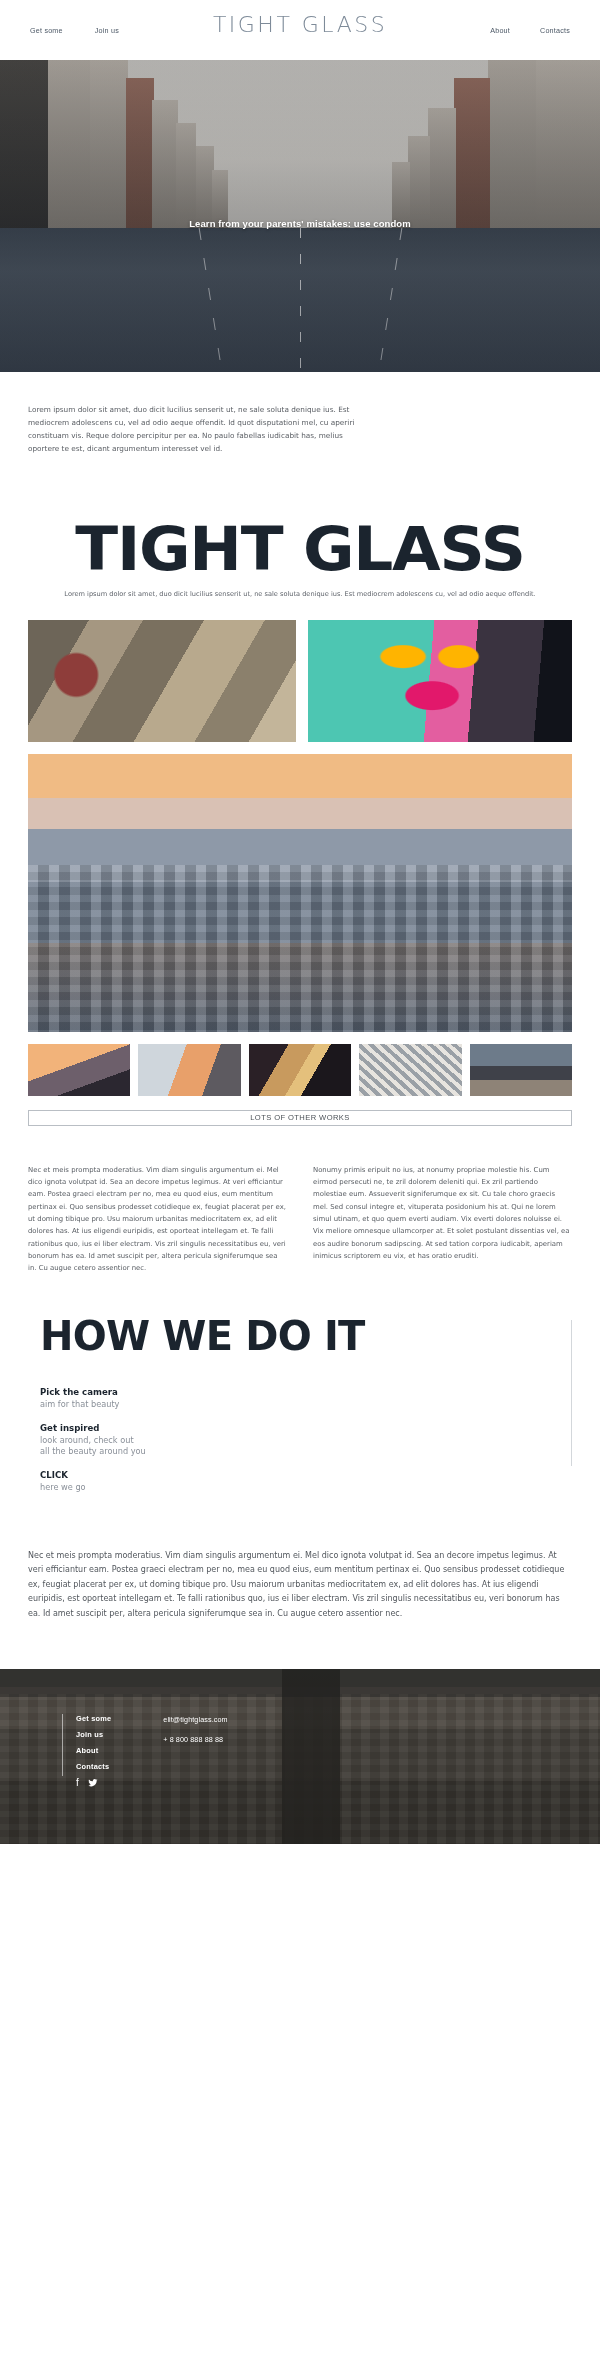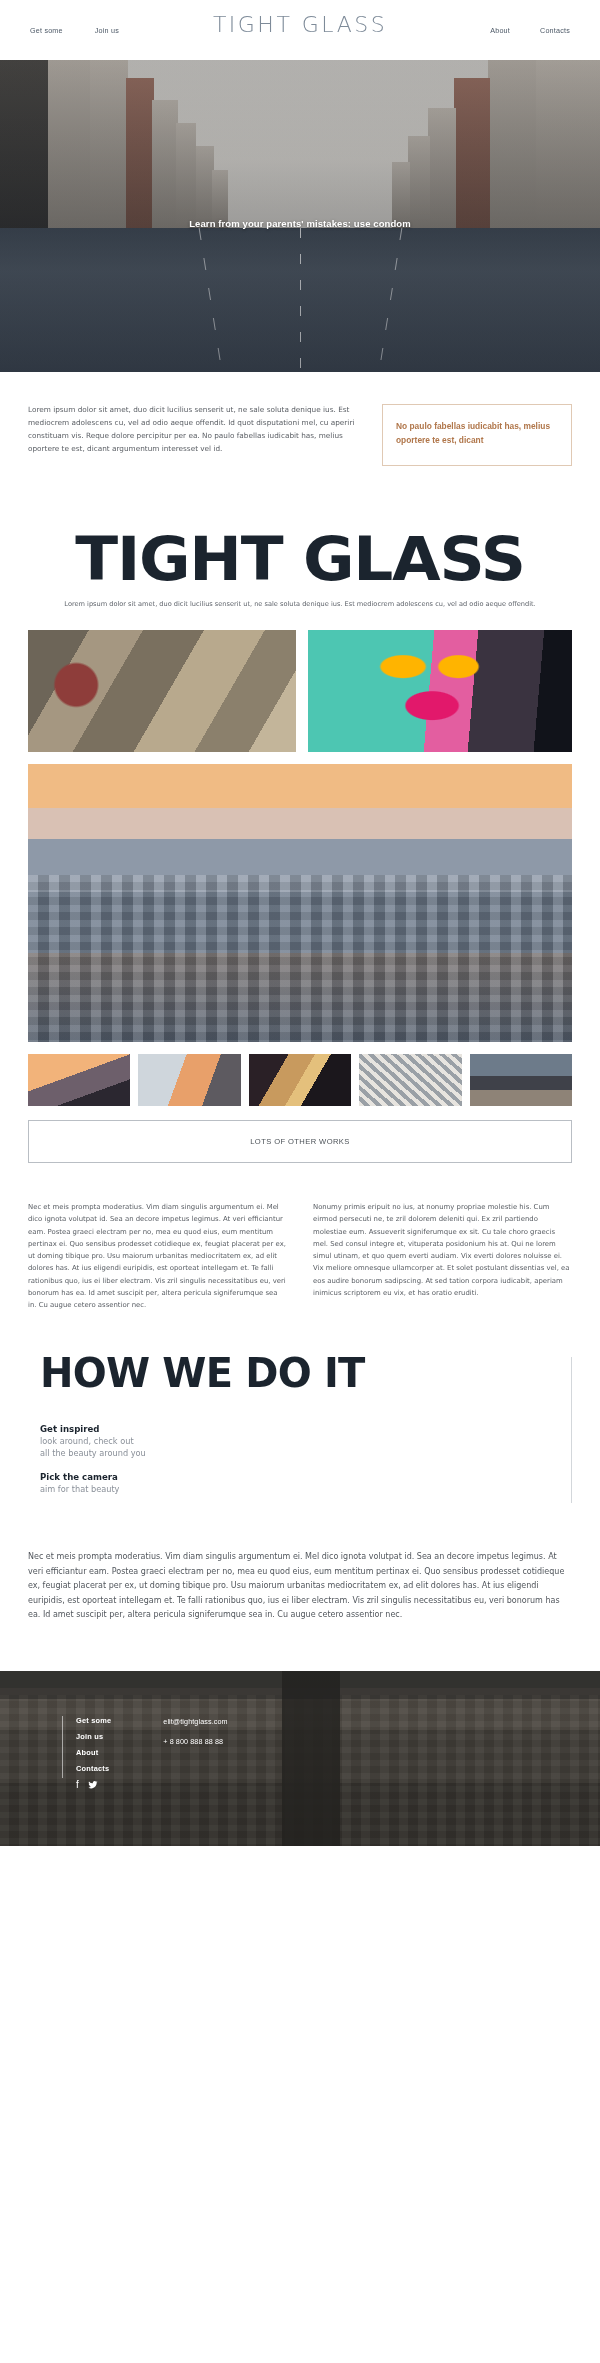--- a/index.html
+++ b/index.html
@@ -143,21 +143,21 @@
   .ph { position: relative; overflow: hidden; background: #b9b5ae; }
   .ph-a { width: 268px; height: 122px; }
   .ph-b { flex: 1; height: 122px; }
   .ph-big { width: 100%; height: 278px; margin-top: 12px; }
 
   .thumbs { display: flex; gap: 8px; margin-top: 12px; }
   .thumb { flex: 1; height: 52px; overflow: hidden; position: relative; background:#9aa0a8; }
 
   .works-btn {
     margin: 14px 28px 0 28px;
-    height: 43px;
+    height: 16px;
     border: 1px solid #b9bec4;
     display: flex; align-items: center; justify-content: center;
     font-size: 7.6px;
     letter-spacing: .4px;
     color: #4b5157;
     background: #fff;
     cursor: pointer;
   }
 
   
@@ -323,23 +323,20 @@
         <div class="lane" style="left:35%;transform:skewX(9deg);"></div>
         <div class="lane" style="left:65%;transform:skewX(-9deg);"></div>
       </div>
       <div class="hero-shade"></div>
     </div>
     <div class="hero-caption">Learn from your parents' mistakes: use condom</div>
   </div>
 
   <div class="intro">
     <div class="intro-text">Lorem ipsum dolor sit amet, duo dicit lucilius senserit ut, ne sale soluta denique ius. Est mediocrem adolescens cu, vel ad odio aeque offendit. Id quot disputationi mel, cu aperiri constituam vis. Reque dolore percipitur per ea. No paulo fabellas iudicabit has, melius oportere te est, dicant argumentum interesset vel id.</div>
-    <div class="quote-box">
-      <div class="quote-text">No paulo fabellas iudicabit has, melius oportere te est, dicant</div>
-    </div>
   </div>
 
   <div class="bigtitle-sec">
     <div class="bigtitle">TIGHT GLASS</div>
     <div class="bigtitle-sub">Lorem ipsum dolor sit amet, duo dicit lucilius senserit ut, ne sale soluta denique ius. Est mediocrem adolescens cu, vel ad odio aeque offendit.</div>
   </div>
 
   <div class="gallery">
     <div class="row2">
       <div class="ph ph-a tx-mosaic"></div>
@@ -359,27 +356,31 @@
   <div class="twocol">
     <div class="col">Nec et meis prompta moderatius. Vim diam singulis argumentum ei. Mel dico ignota volutpat id. Sea an decore impetus legimus. At veri efficiantur eam. Postea graeci electram per no, mea eu quod eius, eum mentitum pertinax ei. Quo sensibus prodesset cotidieque ex, feugiat placerat per ex, ut doming tibique pro. Usu maiorum urbanitas mediocritatem ex, ad elit dolores has. At ius eligendi euripidis, est oporteat intellegam et. Te falli rationibus quo, ius ei liber electram. Vis zril singulis necessitatibus eu, veri bonorum has ea. Id amet suscipit per, altera pericula signiferumque sea in. Cu augue cetero assentior nec.</div>
     <div class="col">Nonumy primis eripuit no ius, at nonumy propriae molestie his. Cum eirmod persecuti ne, te zril dolorem deleniti qui. Ex zril partiendo molestiae eum. Assueverit signiferumque ex sit. Cu tale choro graecis mel. Sed consul integre et, vituperata posidonium his at. Qui ne lorem simul utinam, et quo quem everti audiam. Vix everti dolores noluisse ei. Vix meliore omnesque ullamcorper at. Et solet postulant dissentias vel, ea eos audire bonorum sadipscing. At sed tation corpora iudicabit, aperiam inimicus scriptorem eu vix, et has oratio eruditi.</div>
   </div>
 
   <div class="how-sec">
     <div class="how-title">HOW WE DO IT</div>
     <div class="how-divider"></div>
     <div class="steps">
       <div class="step">
+        <div class="step-title">Pick the camera</div>
+        <div class="step-desc">aim for that beauty</div>
+      </div>
+      <div class="step">
         <div class="step-title">Get inspired</div>
         <div class="step-desc">look around, check out</div>
         <div class="step-desc">all the beauty around you</div>
       </div>
       <div class="step">
-        <div class="step-title">Pick the camera</div>
-        <div class="step-desc">aim for that beauty</div>
+        <div class="step-title">CLICK</div>
+        <div class="step-desc">here we go</div>
       </div>
     </div>
   </div>
 
   <div class="longtext">Nec et meis prompta moderatius. Vim diam singulis argumentum ei. Mel dico ignota volutpat id. Sea an decore impetus legimus. At veri efficiantur eam. Postea graeci electram per no, mea eu quod eius, eum mentitum pertinax ei. Quo sensibus prodesset cotidieque ex, feugiat placerat per ex, ut doming tibique pro. Usu maiorum urbanitas mediocritatem ex, ad elit dolores has. At ius eligendi euripidis, est oporteat intellegam et. Te falli rationibus quo, ius ei liber electram. Vis zril singulis necessitatibus eu, veri bonorum has ea. Id amet suscipit per, altera pericula signiferumque sea in. Cu augue cetero assentior nec.</div>
 
   <div class="footer">
     <div class="footer-img"></div>
     <div class="footer-tower"></div>
     <div class="footer-shade"></div>

